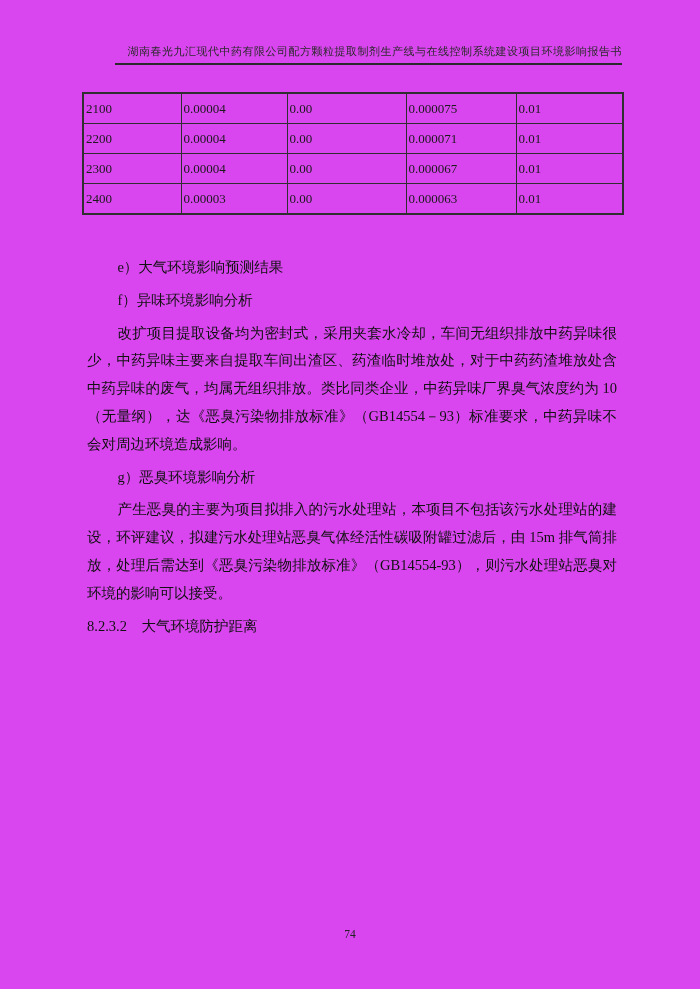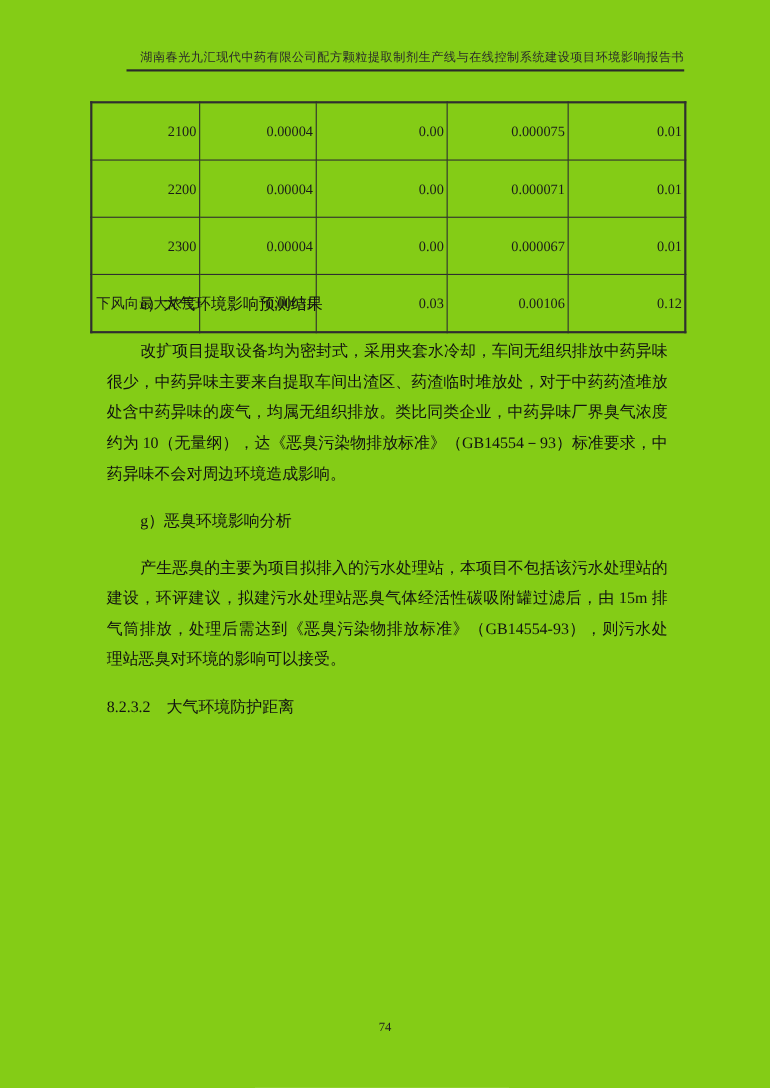--- a/index.html
+++ b/index.html
@@ -4,21 +4,21 @@
 <style>
   html, body {
     margin: 0;
     padding: 0;
     background: #ffffff;
   }
   .page {
     position: relative;
     width: 700px;
     height: 989px;
-    background: #84cc16;
+    background: #d946ef;
     font-family: "Liberation Serif", "DejaVu Serif", serif;
     color: #1a1a1a;
     overflow: hidden;
   }
 
   
   .header {
     position: absolute;
     left: 82px;
     right: 78px;
@@ -44,42 +44,42 @@
     left: 82px;
     top: 92px;
     width: 540px;
     border-collapse: collapse;
     table-layout: fixed;
     font-size: 13px;
     color: #1a1a1a;
   }
   .doc-table td {
     border: 1px solid #2f2f2f;
-    text-align: right;
+    text-align: left;
     vertical-align: middle;
-    padding: 16px 2px;
+    padding: 5px 2px;
     height: 19px;
     line-height: 16px;
   }
   .doc-table { border: 2px solid #2f2f2f; }
   .doc-table tr.tall td { height: 36px; }
 
   
   .content {
     position: absolute;
     left: 82px;
     right: 78px;
     top: 249px;
     font-size: 14.5px;
     line-height: 27.8px;
     text-align: justify;
     color: #111111;
   }
   .content p {
-    margin: 15px;
+    margin: 5px;
     padding: 0;
   }
   .content p.indent {
     text-indent: 2.1em;
   }
 
   
   .footer {
     position: absolute;
     left: 0;
@@ -124,31 +124,32 @@
         <td>0.01</td>
       </tr>
       <tr>
         <td>2300</td>
         <td>0.00004</td>
         <td>0.00</td>
         <td>0.000067</td>
         <td>0.01</td>
       </tr>
       <tr>
-        <td>下风向最大浓度</td>
-        <td>0.00031</td>
-        <td>0.03</td>
-        <td>0.00106</td>
-        <td>0.12</td>
+        <td>2400</td>
+        <td>0.00003</td>
+        <td>0.00</td>
+        <td>0.000063</td>
+        <td>0.01</td>
       </tr>
     </tbody>
   </table>
 
   <div class="content">
     <p class="indent">e）大气环境影响预测结果</p>
+    <p class="indent">f）异味环境影响分析</p>
     <p class="indent">改扩项目提取设备均为密封式，采用夹套水冷却，车间无组织排放中药异味很少，中药异味主要来自提取车间出渣区、药渣临时堆放处，对于中药药渣堆放处含中药异味的废气，均属无组织排放。类比同类企业，中药异味厂界臭气浓度约为 10（无量纲），达《恶臭污染物排放标准》（GB14554－93）标准要求，中药异味不会对周边环境造成影响。</p>
     <p class="indent">g）恶臭环境影响分析</p>
     <p class="indent">产生恶臭的主要为项目拟排入的污水处理站，本项目不包括该污水处理站的建设，环评建议，拟建污水处理站恶臭气体经活性碳吸附罐过滤后，由 15m 排气筒排放，处理后需达到《恶臭污染物排放标准》（GB14554-93），则污水处理站恶臭对环境的影响可以接受。</p>
     <p>8.2.3.2　大气环境防护距离</p>
   </div>
 
   <div class="footer">
     <span>74</span>
   </div>
 

